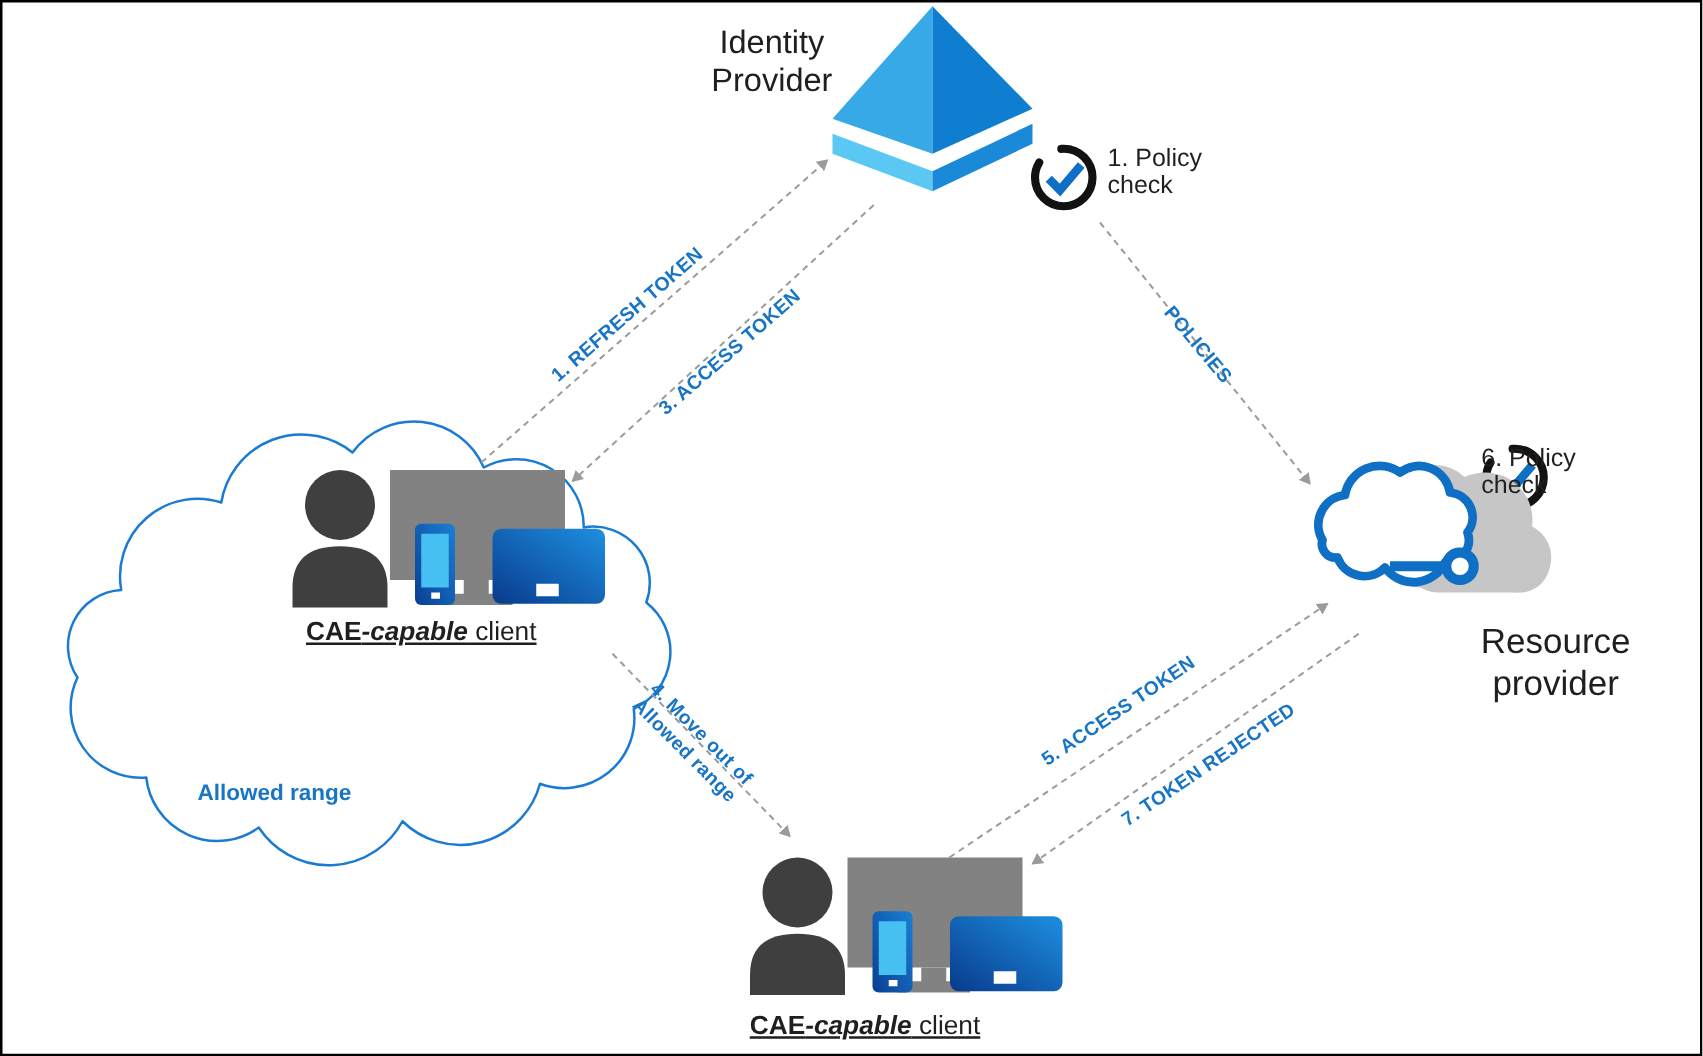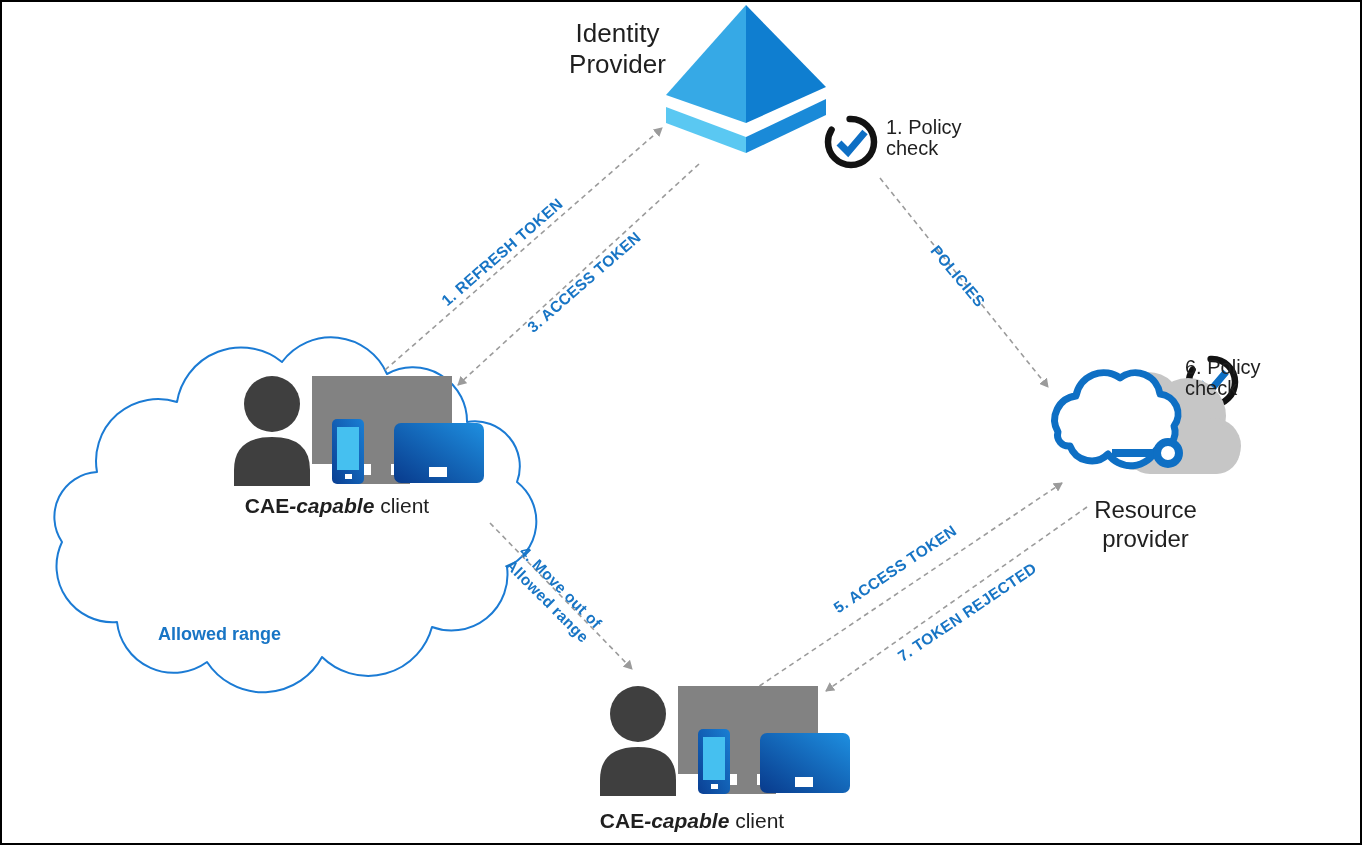--- a/index.html
+++ b/index.html
@@ -9,21 +9,21 @@
     font-family:"Liberation Sans",sans-serif;
   }
   .layer{position:absolute;left:0;top:0;}
   .abs{position:absolute;}
   .node-title{color:var(--text-dark,#1f1f1f);text-align:center;line-height:1.2;}
   .policy-title{color:var(--text-dark,#1f1f1f);text-align:left;font-size:20px;line-height:21px;}
   .edge-label{
     color:var(--label-blue,#1875C5);font-weight:700;font-size:15.5px;
     letter-spacing:.3px;white-space:nowrap;transform-origin:50% 50%;line-height:19px;
   }
-  .cae-label{font-size:21px;color:var(--text-dark,#1f1f1f);text-align:center;white-space:nowrap;}
+  .cae-label{font-size:21px;color:var(--text-dark,#1f1f1f);text-align:center;white-space:nowrap;text-decoration:underline;}
   .cae-b{font-weight:700;}
   .cae-i{font-weight:600;font-style:italic;}
   .range-label{color:var(--label-blue,#1875C5);font-weight:700;font-size:18px;}
 </style>
 </head>
 <body>
 
 <div class="canvas">
 
   <svg class="layer" width="1362" height="845" viewBox="0 0 1362 845">
@@ -110,21 +110,21 @@
   <div class="abs policy-title" style="left:884px;top:115px;">
     <div>1. Policy</div>
     <div>check</div>
   </div>
 
   <div class="abs policy-title" style="left:1183px;top:355px;">
     <div>6. Policy</div>
     <div>check</div>
   </div>
 
-  <div class="abs node-title" style="left:1056px;top:494px;width:175px;font-size:24px;">
+  <div class="abs node-title" style="left:1155px;top:494px;width:175px;font-size:28px;">
     <div>Resource</div>
     <div>provider</div>
   </div>
 
   <div class="abs cae-label" style="left:205px;top:492px;width:260px;">
     <span class="cae-b">CAE</span><span class="cae-i">-capable</span><span> client</span>
   </div>
 
   <div class="abs cae-label" style="left:560px;top:807px;width:260px;">
     <span class="cae-b">CAE</span><span class="cae-i">-capable</span><span> client</span>

